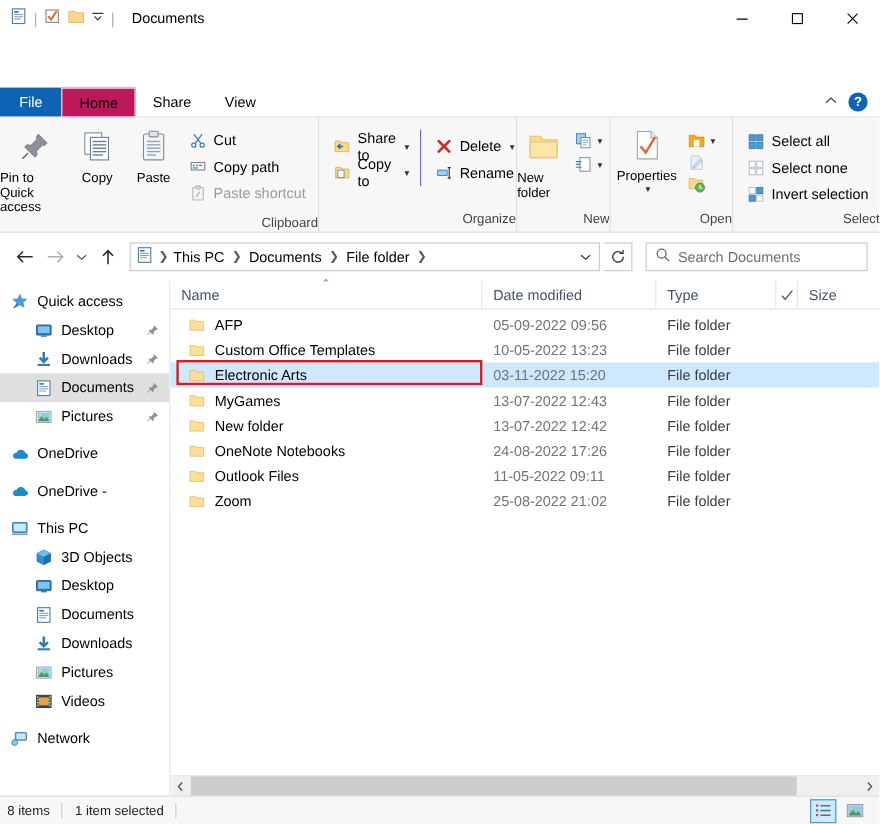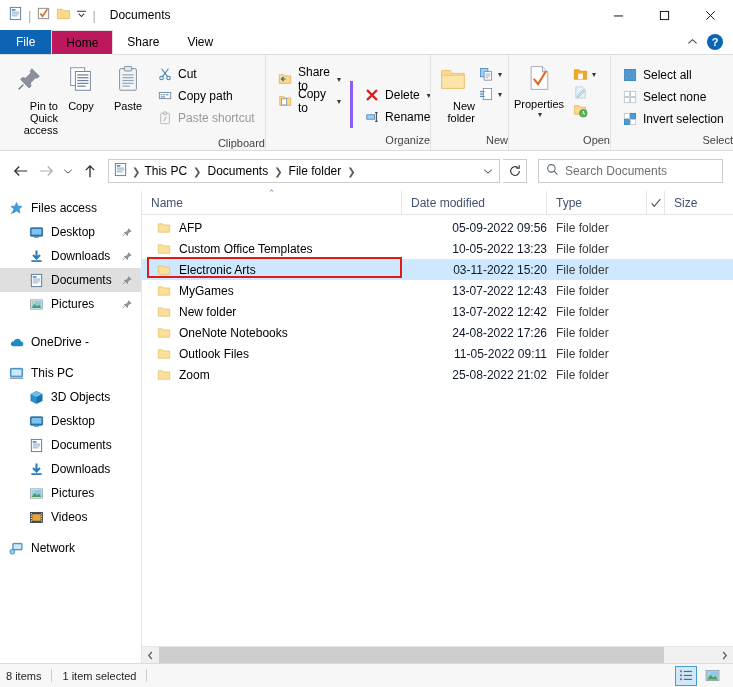--- a/index.html
+++ b/index.html
@@ -16,37 +16,37 @@
   
   .titlebar { height: 30px; background:#ffffff; display:flex; align-items:center; position:relative; flex:0 0 30px; }
   .qat { display:flex; align-items:center; padding-left:8px; gap:5px; }
   .qat-sep { color:#b0b0b0; font-size:13px; }
   .ico { display:inline-block; vertical-align:middle; }
   .title-text { margin-left:9px; font-size:12px; color:#000; }
   .wincontrols { position:absolute; right:0; top:0; height:30px; display:flex; }
   .wc { width:46px; height:30px; display:flex; align-items:center; justify-content:center; }
 
   
-  .tabsrow { height:25px; background:#ffffff; display:flex; align-items:stretch; position:relative; flex:0 0 25px; border-bottom:1px solid #dcdcdc; }
+  .tabsrow { height:25px; background:#ffffff; display:flex; align-items:stretch; position:relative; flex:0 0 25px; border-bottom:1px solid #dcdcdc;margin-top:43px; }
   .tab { padding:0 14px; display:flex; align-items:center; font-size:12px; color:#000; cursor:default; }
   .tab-file { background:#0d64b5; color:#fff; padding:0 16px; }
   .tab-active { background:#be185d; border-left:1px solid #dcdcdc; border-right:1px solid #dcdcdc; border-top:1px solid #dcdcdc; border-bottom:1px solid #fff; margin-bottom:-1px; }
   .tabs-right { margin-left:auto; display:flex; align-items:center; gap:9px; padding-right:10px; }
   .help-btn { width:16px; height:16px; border-radius:50%; background:#0d64b5; color:#fff; font-size:11px; font-weight:bold; display:flex; align-items:center; justify-content:center; }
   .chev-up { font-size:11px; color:#444; }
 
   
   .ribbon { height:96px; background:#f7f7f7; border-bottom:1px solid #dcdcdc; display:flex; flex:0 0 96px; position:relative; }
   .rgroup { position:relative; display:flex; flex-direction:column; height:100%; }
   .rgroup-body { flex:1; display:flex; align-items:flex-start; padding-top:5px; }
   .rgroup-label { height:17px; font-size:11px; color:#444; text-align:right; line-height:15px; }
   .rgroup + .rgroup { border-left:1px solid #e2e2e2; }
 
   .bigbtn { width:64px; display:flex; flex-direction:column; align-items:center; padding-top:4px; cursor:default; }
-  .bigbtn .lbl { font-size:11px; text-align:right; line-height:12px; margin-top:3px; color:#000; }
+  .bigbtn .lbl { font-size:11px; text-align:left; line-height:12px; margin-top:3px; color:#000; }
   .smallcol { display:flex; flex-direction:column; padding-top:3px; }
   .smallbtn { height:22px; display:flex; align-items:center; gap:5px; padding:0 5px; font-size:12px; color:#000; cursor:default; }
   .smallbtn.disabled { color:#9a9a9a; }
   .caret { font-size:8px; color:#333; margin-left:2px; }
   .iconslot { width:16px; height:16px; display:flex; align-items:center; justify-content:center; flex:0 0 16px; }
 
   .stack2 { display:flex; flex-direction:column; padding-top:5px; gap:2px; }
   .stackrow { display:flex; align-items:center; gap:2px; padding:1px 3px; }
 
   
@@ -74,21 +74,21 @@
 
   
   .listpane { flex:1; display:flex; flex-direction:column; min-width:0; border-left:1px solid #e6e6e6; }
   .hdrrow { height:24px; display:flex; align-items:stretch; border-bottom:1px solid #e6e6e6; position:relative; background:#fff; }
   .hcell { display:flex; align-items:center; font-size:12px; color:#42526e; padding-left:9px; border-right:1px solid #e6e6e6; position:relative; cursor:default; }
   .sortmark { position:absolute; top:-1px; left:0; width:100%; text-align:center; font-size:9px; color:#5a8ec9; line-height:7px; }
   .rows { flex:1; overflow:hidden; position:relative; padding-top:2px; }
   .frow { height:21px; display:flex; align-items:center; font-size:12px; color:#000; cursor:default; }
   .frow.selected { background:#cde8ff; }
   .fname { display:flex; align-items:center; gap:7px; padding-left:14px; overflow:hidden; white-space:nowrap; }
-  .fdate { color:#0f172a; padding-left:9px; white-space:nowrap;text-align:right; }
+  .fdate { color:#737373; padding-left:9px; white-space:nowrap; }
   .ftype { color:#3c3c3c; padding-left:9px; white-space:nowrap; }
   .fsize { padding-left:9px; }
 
   .hlbox { position:absolute; border:2px solid #e01b1b; pointer-events:none; }
 
   
   .hscroll { height:17px; flex:0 0 17px; background:#f0f0f0; display:flex; align-items:center; border-top:1px solid #e6e6e6; }
   .sbtn { width:17px; height:17px; display:flex; align-items:center; justify-content:center; font-size:9px; color:#5a5a5a; background:#f0f0f0; }
   .sthumb { height:17px; background:#cdcdcd; }
   .strack { flex:1; height:17px; background:#f0f0f0; }
@@ -278,21 +278,21 @@
             <span class="iconslot">
               <svg width="14" height="14" viewBox="0 0 16 16">
                   <path d="M2 3h5l1 1.5h6.5V13H2z" fill="#fcd88b" stroke="#d9ab4e" stroke-width="0.8"></path>
                   <rect x="4" y="5.5" width="6" height="7" fill="#fff" stroke="#6d8299" stroke-width="0.8"></rect>
                 </svg>
             </span>
             <span>Copy to</span>
             <span class="caret">▾</span>
           </div>
         </div>
-        <div class="smallcol" style="border-left:3px solid #8b5cf6; margin-left:4px; padding-left:6px;margin-top:16px;">
+        <div class="smallcol" style="border-left:1px solid #8b5cf6; margin-left:4px; padding-left:6px;">
           <div class="smallbtn">
             <span class="iconslot">
               <svg width="14" height="14" viewBox="0 0 16 16">
                   <path d="M3 3 L13 13 M13 3 L3 13" stroke="#d62424" stroke-width="2.6" stroke-linecap="round"></path>
                 </svg>
             </span>
             <span>Delete</span>
             <span class="caret">▾</span>
           </div>
           <div class="smallbtn">
@@ -508,21 +508,21 @@
   <div class="main">
 
     <div class="navpane">
       <div class="navitem">
         <span class="iconslot">
           <svg width="15" height="15" viewBox="0 0 16 16">
               <path d="M8 1.5l1.7 3.9 4.3.4-3.2 2.8 1 4.2L8 10.6 4.2 12.8l1-4.2L2 5.8l4.3-.4z" fill="#3f9fe0" stroke="#2b84c4" stroke-width="0.6"></path>
               <line x1="6" y1="10" x2="2.5" y2="13.5" stroke="#2b84c4" stroke-width="1.2"></line>
             </svg>
         </span>
-        <span>Files access</span>
+        <span>Quick access</span>
       </div>
       <div class="navitem lvl1">
         <span class="iconslot">
           <svg width="15" height="15" viewBox="0 0 16 16">
               <rect x="1.5" y="3" width="13" height="9" rx="0.8" fill="#2d7ab5" stroke="#1f5f92" stroke-width="0.8"></rect>
               <rect x="2.8" y="4.2" width="10.4" height="6" fill="#7fc4ef"></rect>
               <rect x="5.5" y="12.3" width="5" height="1.2" fill="#2d7ab5"></rect>
             </svg>
         </span>
         <span>Desktop</span>
@@ -586,20 +586,28 @@
           <svg width="12" height="12" viewBox="0 0 16 16">
               <g fill="#8a9199">
                 <path d="M10 3l4 4-1.1 1.1-.9-.3-2.8 2.8.3 1.7-1 1-4.6-4.6 1-1 1.7.3 2.8-2.8-.3-.9z"></path>
               </g>
               <line x1="5.5" y1="10.5" x2="2.5" y2="13.5" stroke="#8a9199" stroke-width="1.1"></line>
             </svg>
         </span>
       </div>
 
       <div class="navgap"></div>
+      <div class="navitem">
+        <span class="iconslot">
+          <svg width="15" height="13" viewBox="0 0 16 12">
+              <path d="M4.2 10h8.3c1.6 0 2.8-1.1 2.8-2.5 0-1.3-1-2.4-2.4-2.5-.4-1.8-2-3-3.9-3C7.2 2 5.7 3.1 5.2 4.6 3.3 4.7 2 6 2 7.4 2 8.9 3 10 4.2 10z" fill="#1f8ac9"></path>
+            </svg>
+        </span>
+        <span>OneDrive</span>
+      </div>
       <div class="navgap"></div>
       <div class="navitem">
         <span class="iconslot">
           <svg width="15" height="13" viewBox="0 0 16 12">
               <path d="M4.2 10h8.3c1.6 0 2.8-1.1 2.8-2.5 0-1.3-1-2.4-2.4-2.5-.4-1.8-2-3-3.9-3C7.2 2 5.7 3.1 5.2 4.6 3.3 4.7 2 6 2 7.4 2 8.9 3 10 4.2 10z" fill="#1f8ac9"></path>
             </svg>
         </span>
         <span>OneDrive -</span>
       </div>
 

